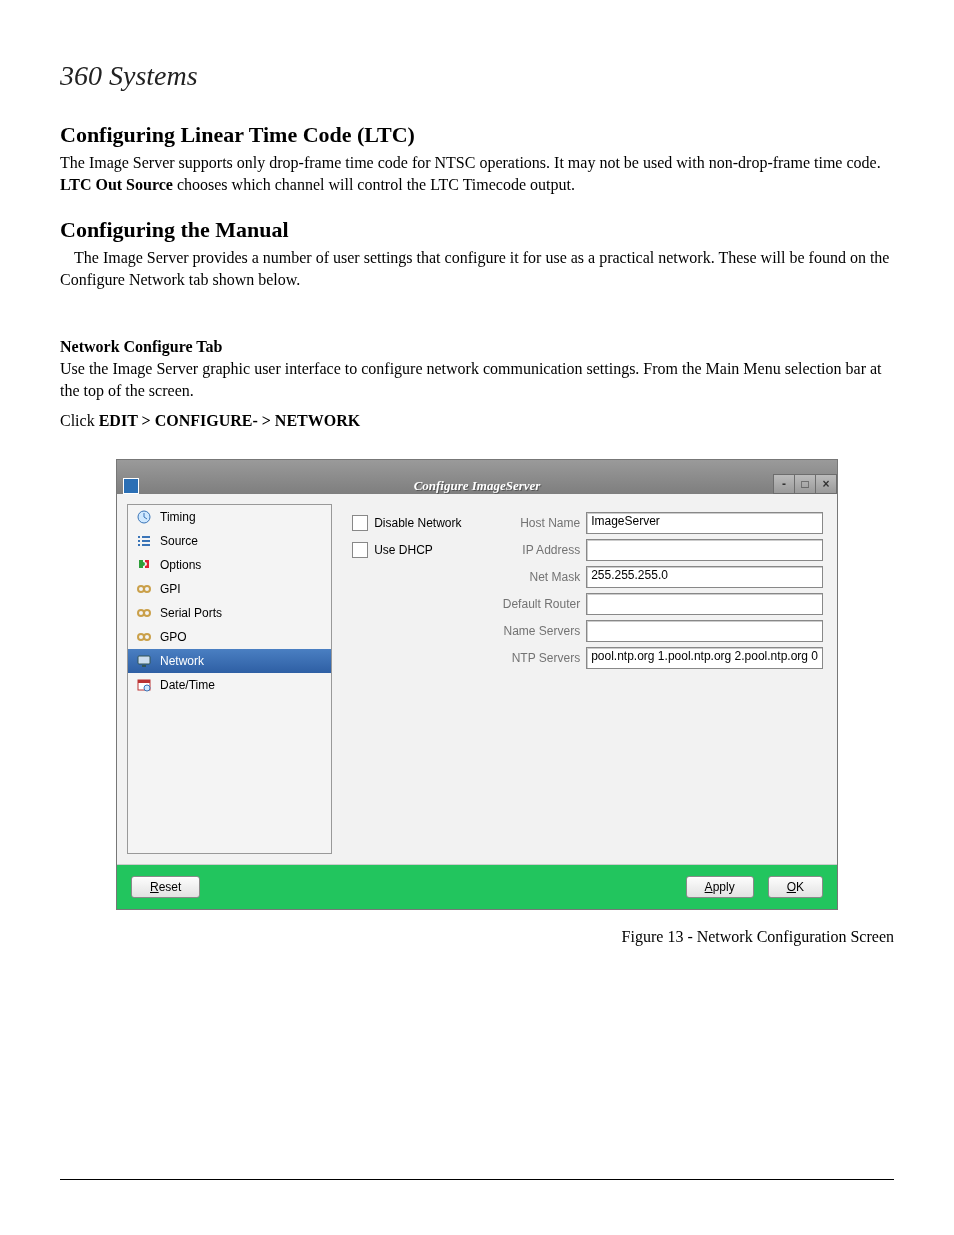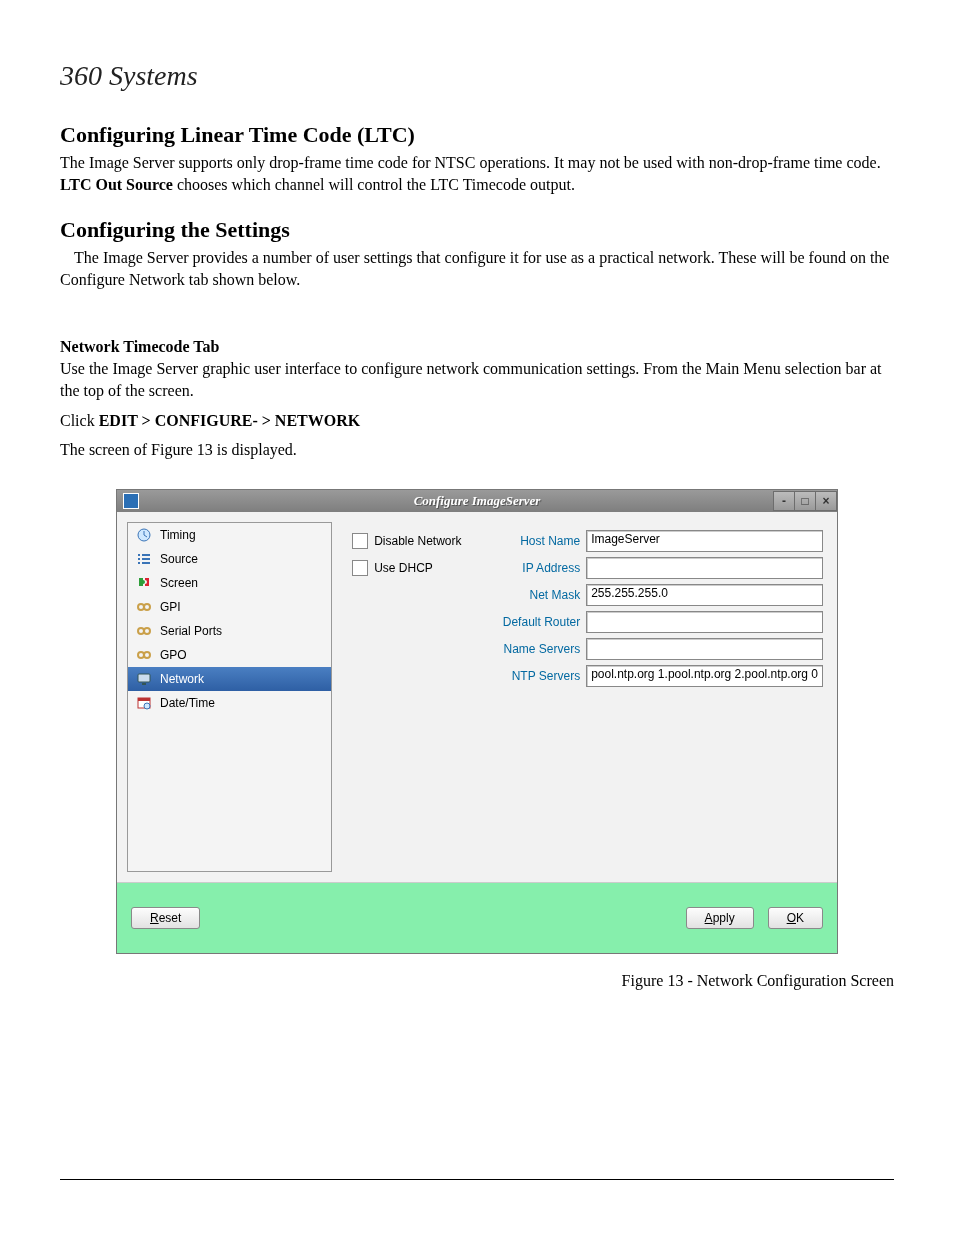--- a/index.html
+++ b/index.html
@@ -72,23 +72,23 @@
     width: 720px;
     border: 1px solid #777;
     background: #efefef;
     font-family: Arial, sans-serif;
     font-size: 12px;
     box-shadow: 0 0 0 1px #ddd inset;
   }
   .titlebar {
     background: linear-gradient(#9a9a9a, #7e7e7e);
     color: #fff;
-    height: 22px;
-    display: flex;
-    align-items: center;
+    height: 34px;
+    display: flex;
+    align-items: flex-end;
     font-weight: bold;
     position: relative;
   }
   .titlebar .appicon {
     width: 16px; height: 16px;
     margin: 0 6px;
     background: #2b6fb5;
     border: 1px solid #fff;
     box-sizing: border-box;
   }
@@ -155,37 +155,37 @@
     height: 24px;
   }
   .form-row .chk {
     width: 14px; height: 14px;
     border: 1px solid #888;
     background: #fff;
     margin-right: 6px;
     flex: 0 0 14px;
   }
   .left-col { width: 140px; display:flex; align-items:center; }
-  .lbl { width: 88px; text-align: right; padding-right: 6px; color:#0369a1; }
+  .lbl { width: 88px; text-align: right; padding-right: 6px; color:#737373; }
   .field {
     flex: 1;
     height: 18px;
     border: 1px solid #888;
     background: #fff;
     padding: 1px 4px;
     font-size: 12px;
     box-shadow: inset 1px 1px 0 #ccc;
     overflow: hidden;
     white-space: nowrap;
   }
   .btnrow {
     border-top: 1px solid #ccc;
-    padding: 24px 14px;
-    display: flex;
-    background: #86efac;
+    padding: 11px 14px;
+    display: flex;
+    background: #22c55e;
   }
   .gtk-btn {
     background: linear-gradient(#fdfdfd,#e2e2e2);
     border: 1px solid #8a8a8a;
     border-radius: 3px;
     padding: 3px 18px;
     font-size: 12px;
     color: #000;
     box-shadow: 0 1px 0 #fff inset;
   }
@@ -197,30 +197,29 @@
 
 <div class="page">
 
   <div class="logo">360 Systems</div>
 
   <h2 class="section">Configuring Linear Time Code (LTC)</h2>
   <p class="body">
     <span>The Image Server supports only drop-frame time code for NTSC operations. It may not be used with non-drop-frame time code. </span><span class="bold">LTC Out Source</span><span> chooses which channel will control the LTC Timecode output.</span>
   </p>
 
-  <h2 class="section">Configuring the Settings</h2>
+  <h2 class="section">Configuring the Manual</h2>
   <p class="body indent">The Image Server provides a number of user settings that configure it for use as a practical network. These will be found on the Configure Network tab shown below.</p>
   <br>
 
-  <h4 class="sub">Network Timecode Tab</h4>
+  <h4 class="sub">Network Configure Tab</h4>
   <p class="body inset">Use the Image Server graphic user interface to configure network communication settings. From the Main Menu selection bar at the top of the screen.</p>
   <p class="body inset">
     <span>Click </span><span class="bold">EDIT &gt; CONFIGURE- &gt; NETWORK</span>
   </p>
-  <p class="body inset">The screen of Figure 13 is displayed.</p>
 
   
   <div class="win">
     <div class="titlebar">
       <span class="appicon"></span>
       <span class="title">Configure ImageServer</span>
       <div class="controls">
         <div class="tb-btn">‐</div>
         <div class="tb-btn">□</div>
         <div class="tb-btn">×</div>
@@ -244,21 +243,21 @@
                 <rect x="6" y="7" width="8" height="2" fill="#3a74b7"></rect>
                 <rect x="6" y="11" width="8" height="2" fill="#3a74b7"></rect>
               </svg></span>
           <span>Source</span>
         </div>
         <div class="sb-item">
           <span class="sb-icon"><svg viewBox="0 0 16 16">
                 <path d="M3 3h4v2a2 2 0 1 1 0 4v2H3z" fill="#2e9e3a"></path>
                 <path d="M9 3h4v8H9v-2a2 2 0 1 0 0-4z" fill="#d23"></path>
               </svg></span>
-          <span>Screen</span>
+          <span>Options</span>
         </div>
         <div class="sb-item">
           <span class="sb-icon"><svg viewBox="0 0 16 16">
                 <circle cx="5" cy="8" r="3" fill="none" stroke="#caa04a" stroke-width="2"></circle>
                 <circle cx="11" cy="8" r="3" fill="none" stroke="#caa04a" stroke-width="2"></circle>
               </svg></span>
           <span>GPI</span>
         </div>
         <div class="sb-item">
           <span class="sb-icon"><svg viewBox="0 0 16 16">

